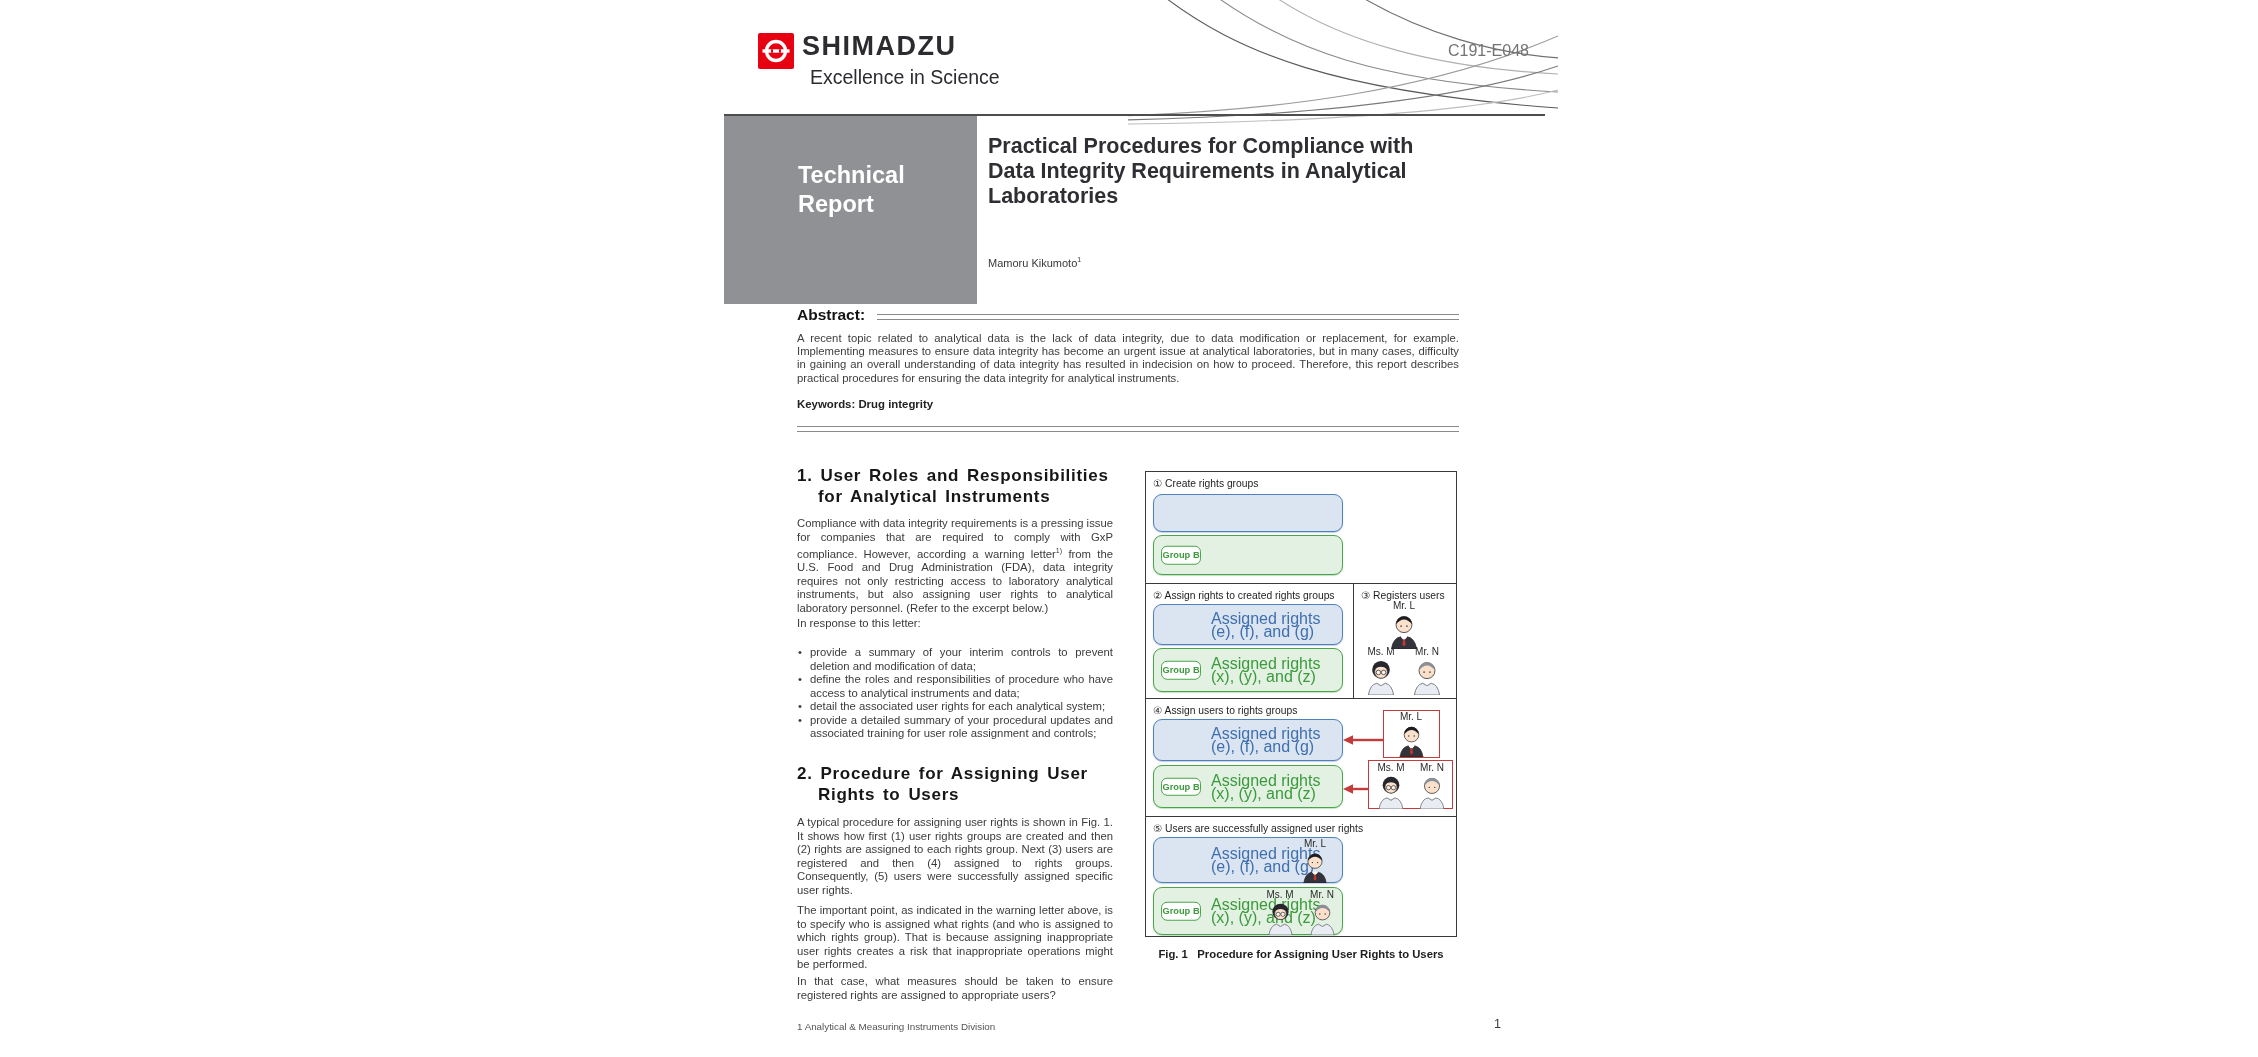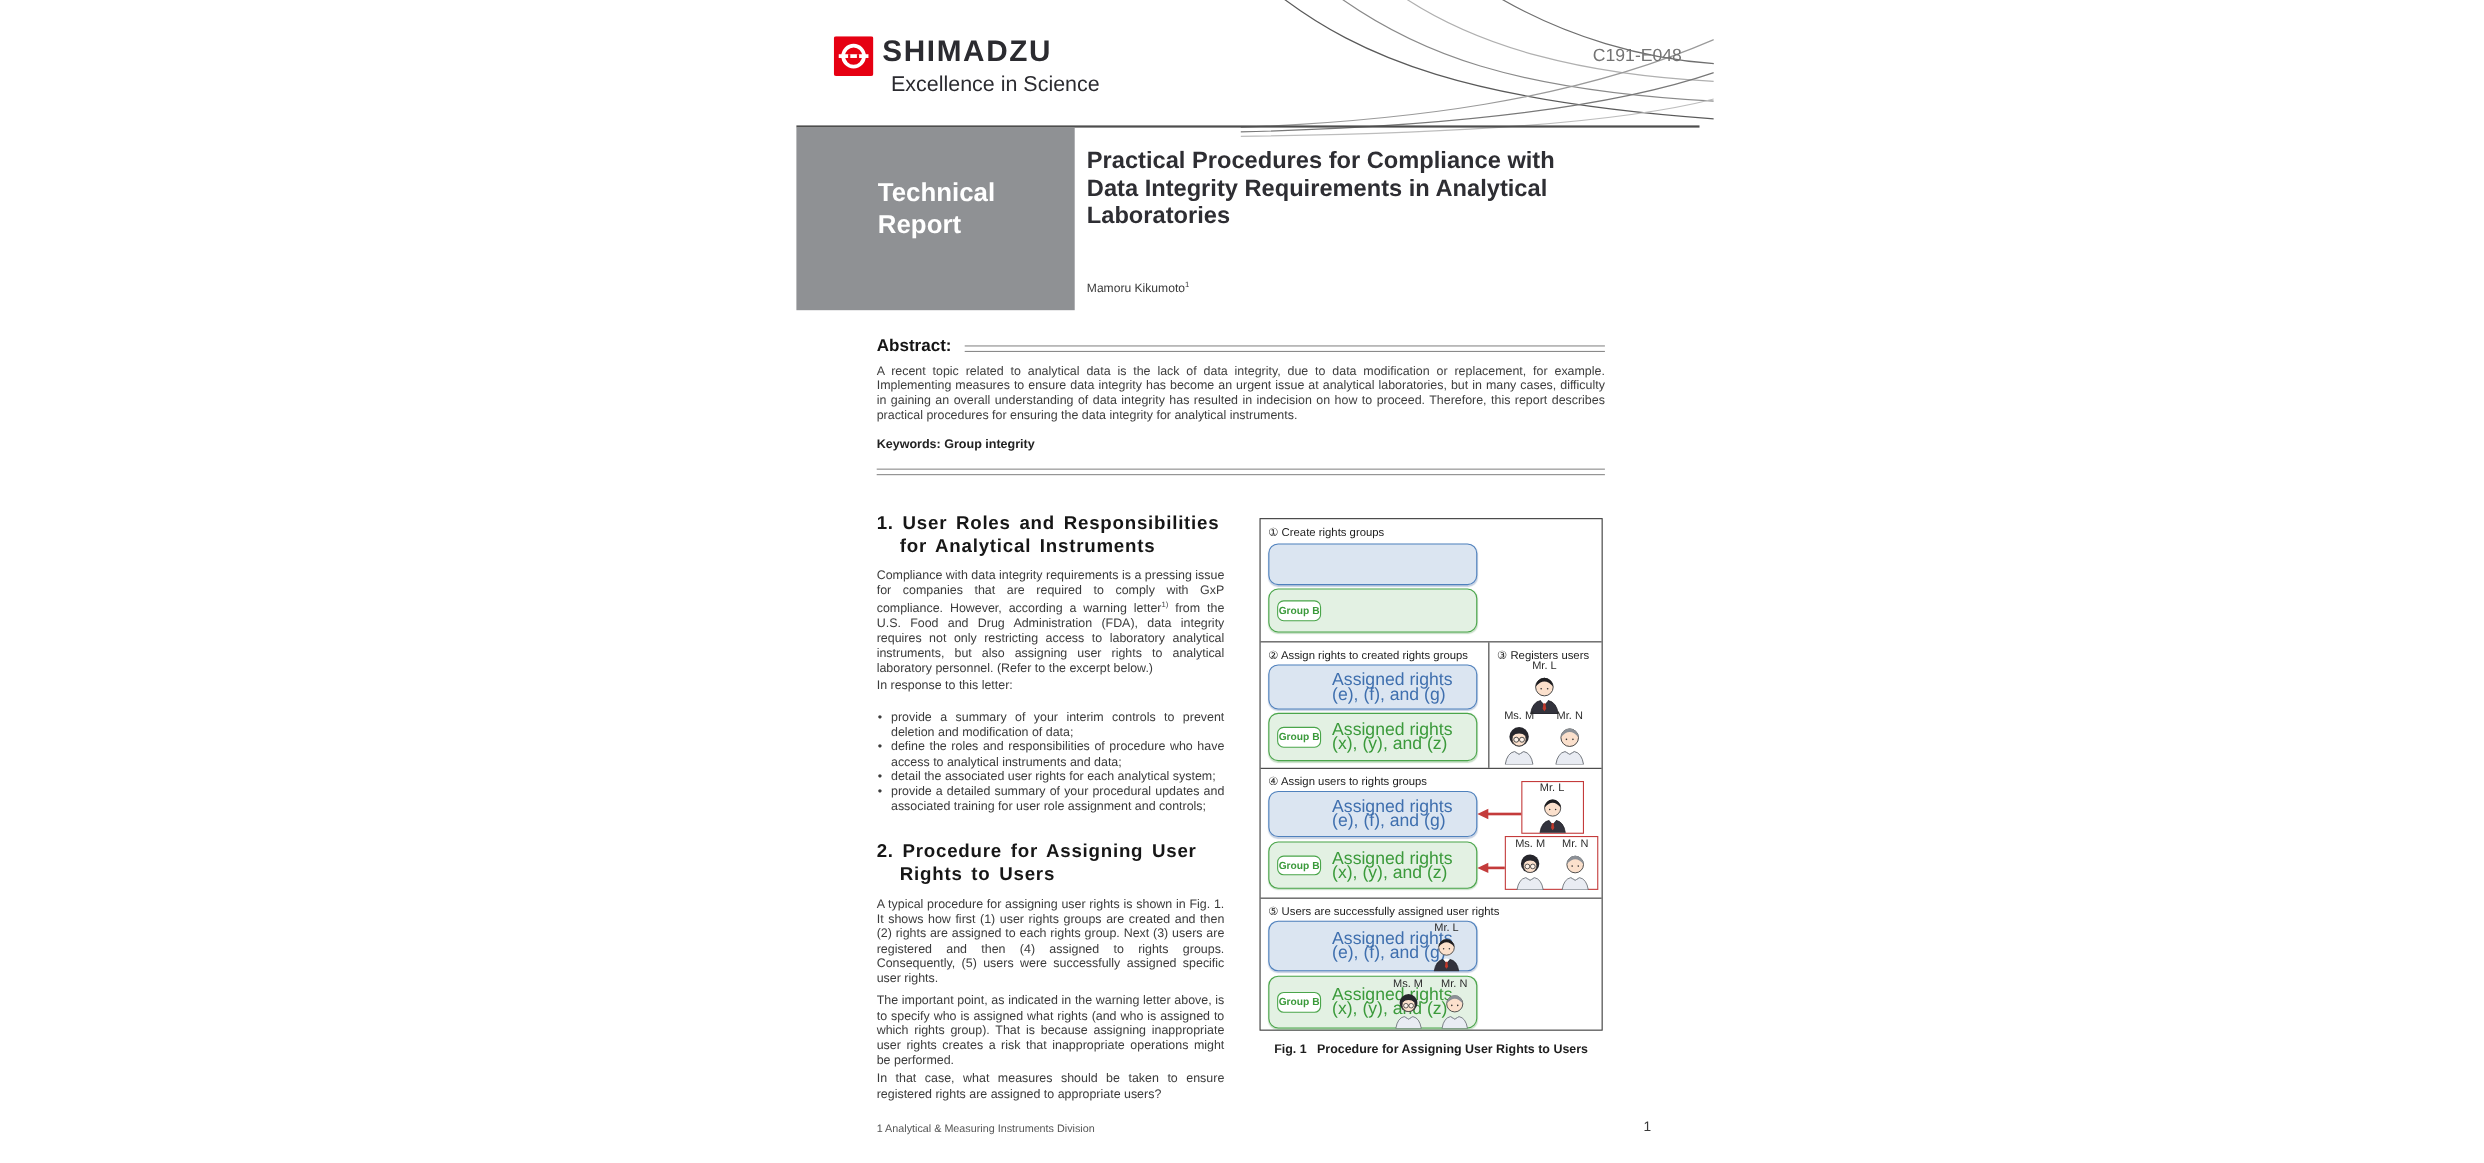--- a/index.html
+++ b/index.html
@@ -14,21 +14,21 @@
   
   .logo-mark{position:absolute;left:758px;top:33px;width:36px;height:36px;}
   .brand{position:absolute;left:802px;top:31px;font-size:27px;font-weight:800;letter-spacing:1.5px;color:#2b2b30;}
   .tagline{position:absolute;left:810px;top:66px;font-size:19.5px;color:#2b2b30;}
   .doc-number{position:absolute;left:1448px;top:42px;font-size:16px;color:#737373;}
   .curves{position:absolute;left:1128px;top:0;width:430px;height:128px;}
   .curves path{fill:none;stroke-width:1.1px;}
   .top-rule{position:absolute;left:724px;top:114px;width:821px;height:1.6px;background:#4d4d4d;}
 
   
-  .kicker-box{position:absolute;left:724px;top:116px;width:253px;height:166px;background:#8f9194;}
+  .kicker-box{position:absolute;left:724px;top:116px;width:253px;height:188px;background:#8f9194;}
   .kicker{position:absolute;left:74px;top:45px;width:132px;font-size:23.5px;line-height:28.5px;font-weight:700;color:#ffffff;}
   .title{position:absolute;left:988px;top:134px;width:442px;margin:0;font-size:21.5px;line-height:25px;font-weight:600;color:#2e2e33;}
   .author{position:absolute;left:988px;top:256px;font-size:11px;color:#3a3a3a;}
   .author sup{font-size:7px;}
 
   
   .abs-head-row{position:absolute;left:797px;top:306px;width:662px;display:flex;align-items:center;}
   .abs-head-row h2{margin:0;font-size:15.5px;font-weight:700;color:#141414;white-space:nowrap;}
   .dbl-line{height:4px;border-top:1.3px solid #8a8a8a;border-bottom:1.3px solid #8a8a8a;}
   .abs-head-row .dbl-line{flex:1;margin-left:12px;margin-top:3px;}
@@ -146,21 +146,21 @@
   <h1 class="title">Practical Procedures for Compliance with Data Integrity Requirements in Analytical Laboratories</h1>
   <div class="author">
     <span>Mamoru Kikumoto</span><sup>1</sup>
   </div>
 
   <div class="abs-head-row">
     <h2>Abstract:</h2>
     <div class="dbl-line"></div>
   </div>
   <p class="abs-body">A recent topic related to analytical data is the lack of data integrity, due to data modification or replacement, for example. Implementing measures to ensure data integrity has become an urgent issue at analytical laboratories, but in many cases, difficulty in gaining an overall understanding of data integrity has resulted in indecision on how to proceed. Therefore, this report describes practical procedures for ensuring the data integrity for analytical instruments.</p>
-  <p class="keywords">Keywords: Group integrity</p>
+  <p class="keywords">Keywords: Drug integrity</p>
   <div class="dbl-line abs-bottom-rule"></div>
 
   <h2 class="sec-head abs col-left" style="left:797px;top:465px;">1. User Roles and Responsibilities for Analytical Instruments</h2>
   <p class="body-p abs col-left" style="left:797px;top:517px;"><span>Compliance with data integrity requirements is a pressing issue for companies that are required to comply with GxP compliance. However, according a warning letter</span><sup>1)</sup><span> from the U.S. Food and Drug Administration (FDA), data integrity requires not only restricting access to laboratory analytical instruments, but also assigning user rights to analytical laboratory personnel. (Refer to the excerpt below.)</span></p>
   <p class="body-p abs col-left" style="left:797px;top:617px;">In response to this letter:</p>
   <ul class="bullets abs" style="left:797px;top:646px;">
     <li>provide a summary of your interim controls to prevent deletion and modification of data;</li>
     <li>define the roles and responsibilities of procedure who have access to analytical instruments and data;</li>
     <li>detail the associated user rights for each analytical system;</li>
     <li>provide a detailed summary of your procedural updates and associated training for user role assignment and controls;</li>

